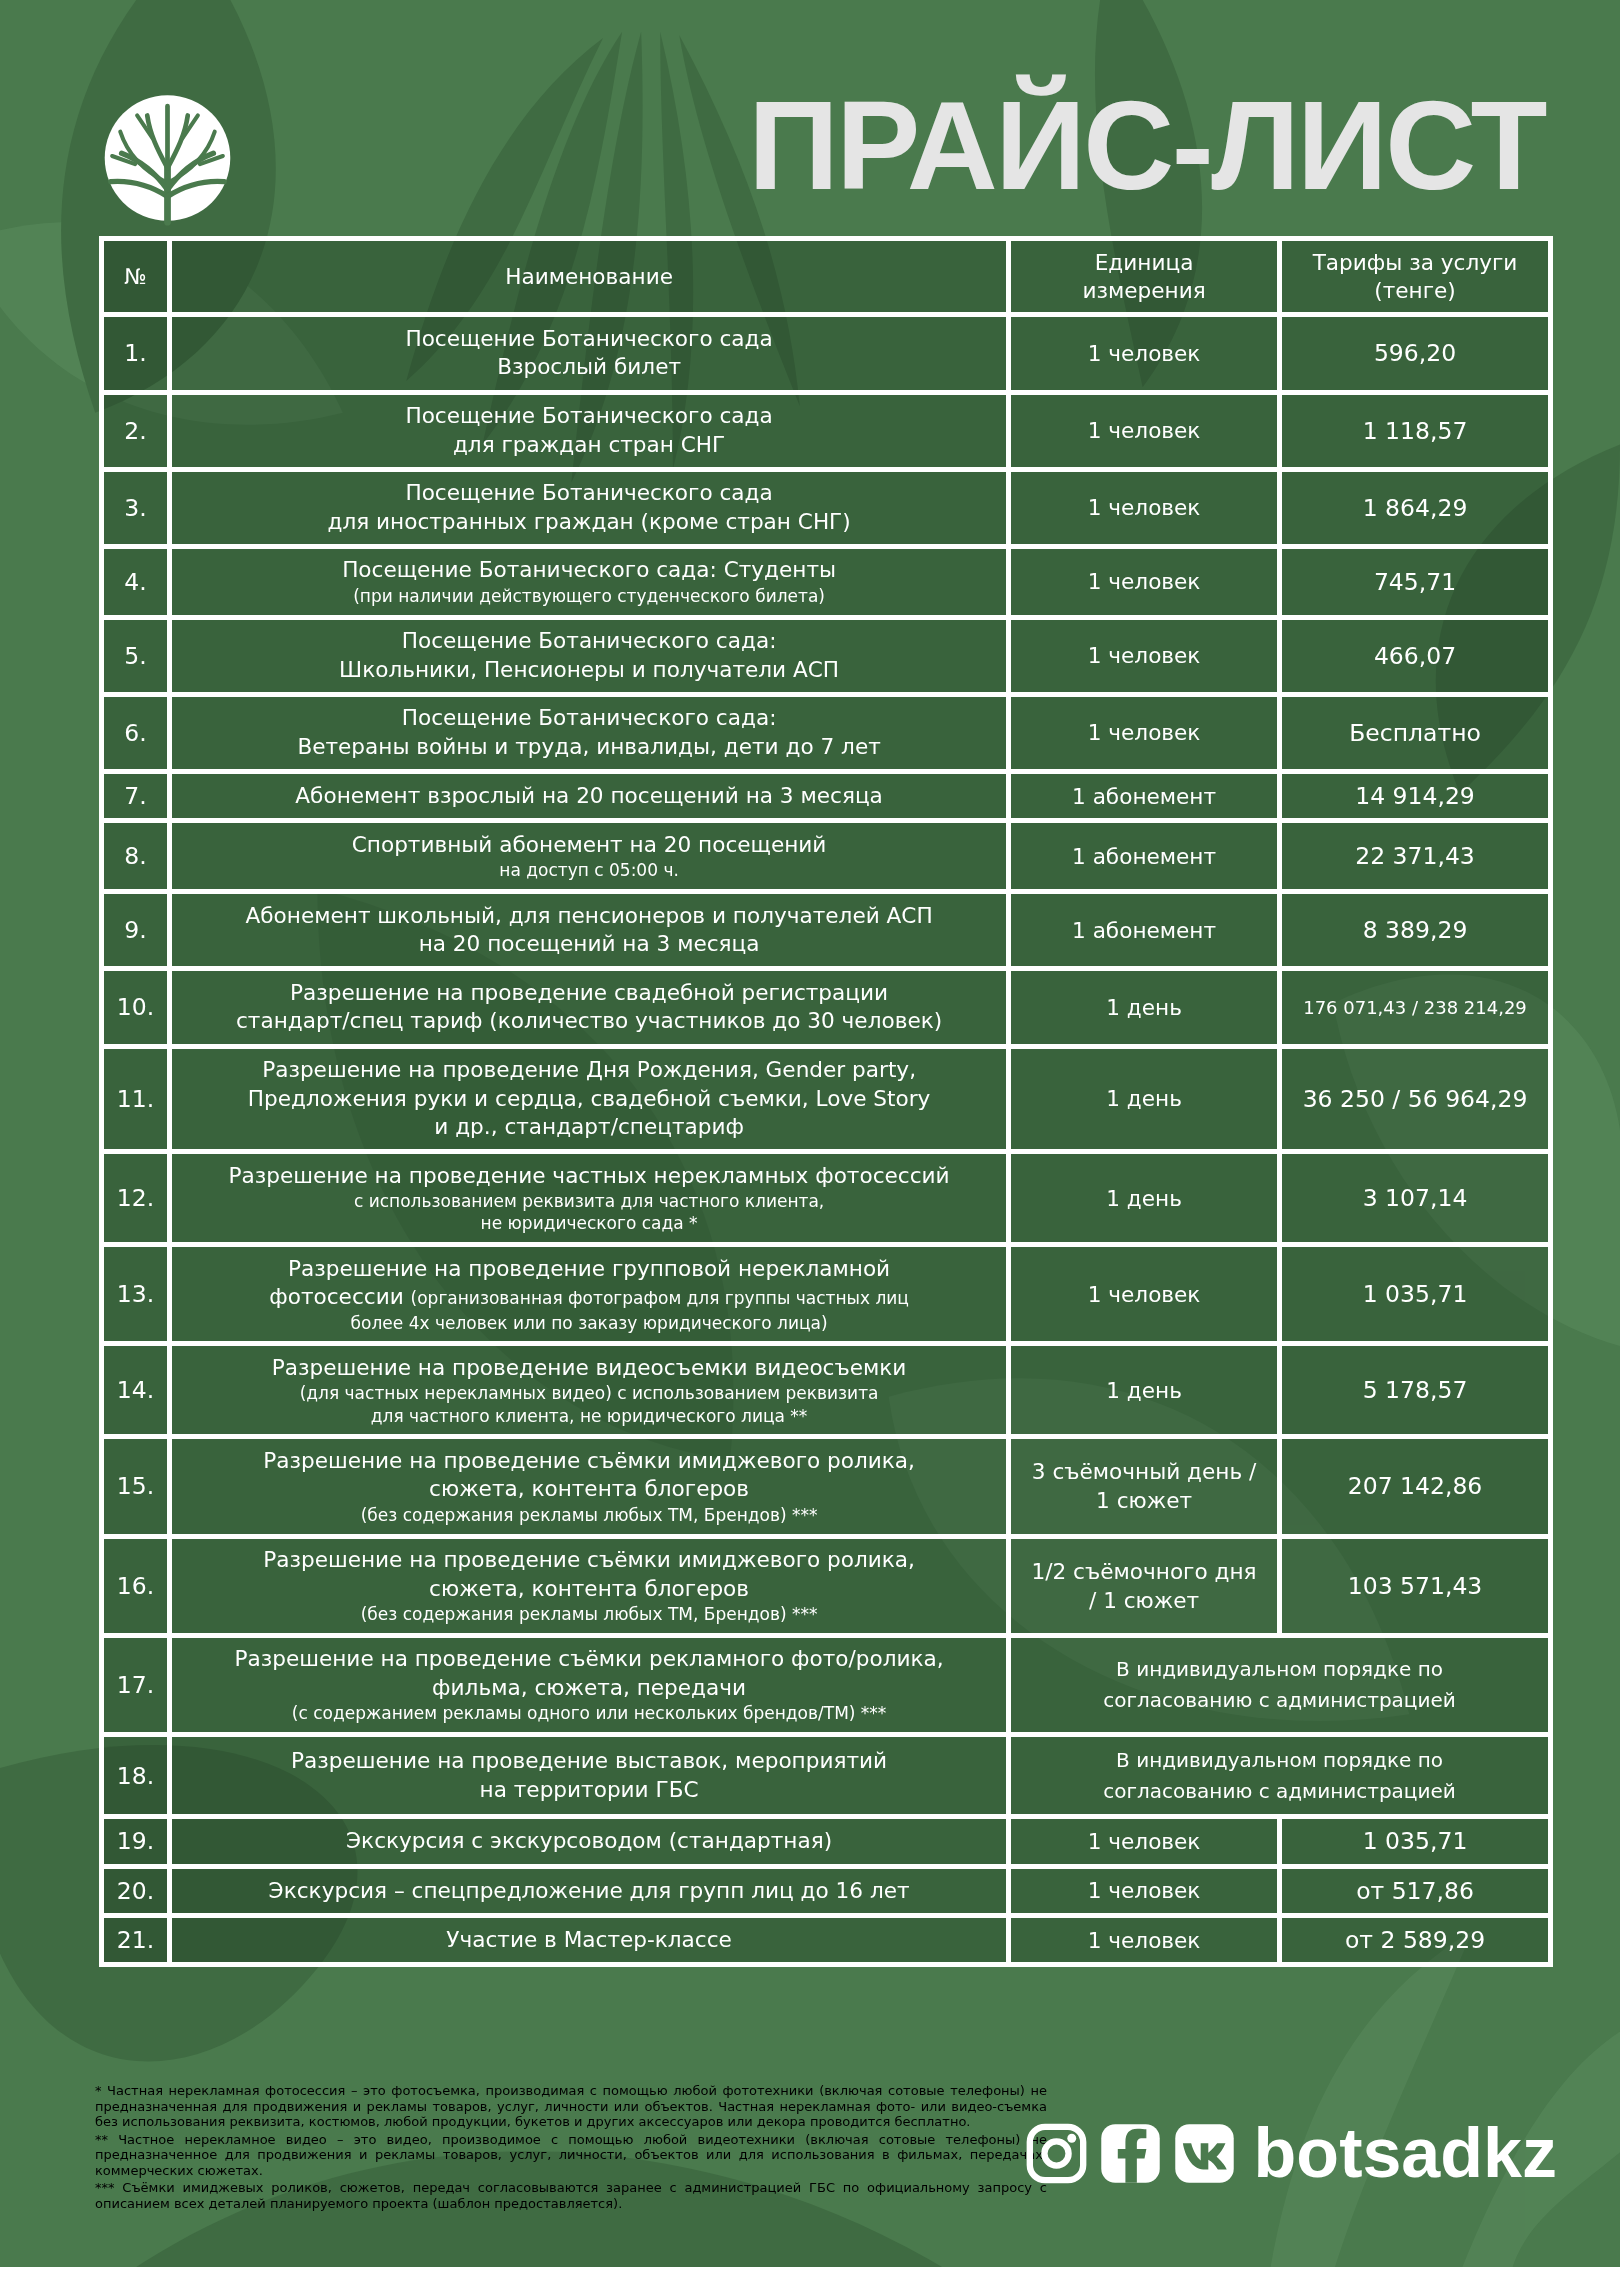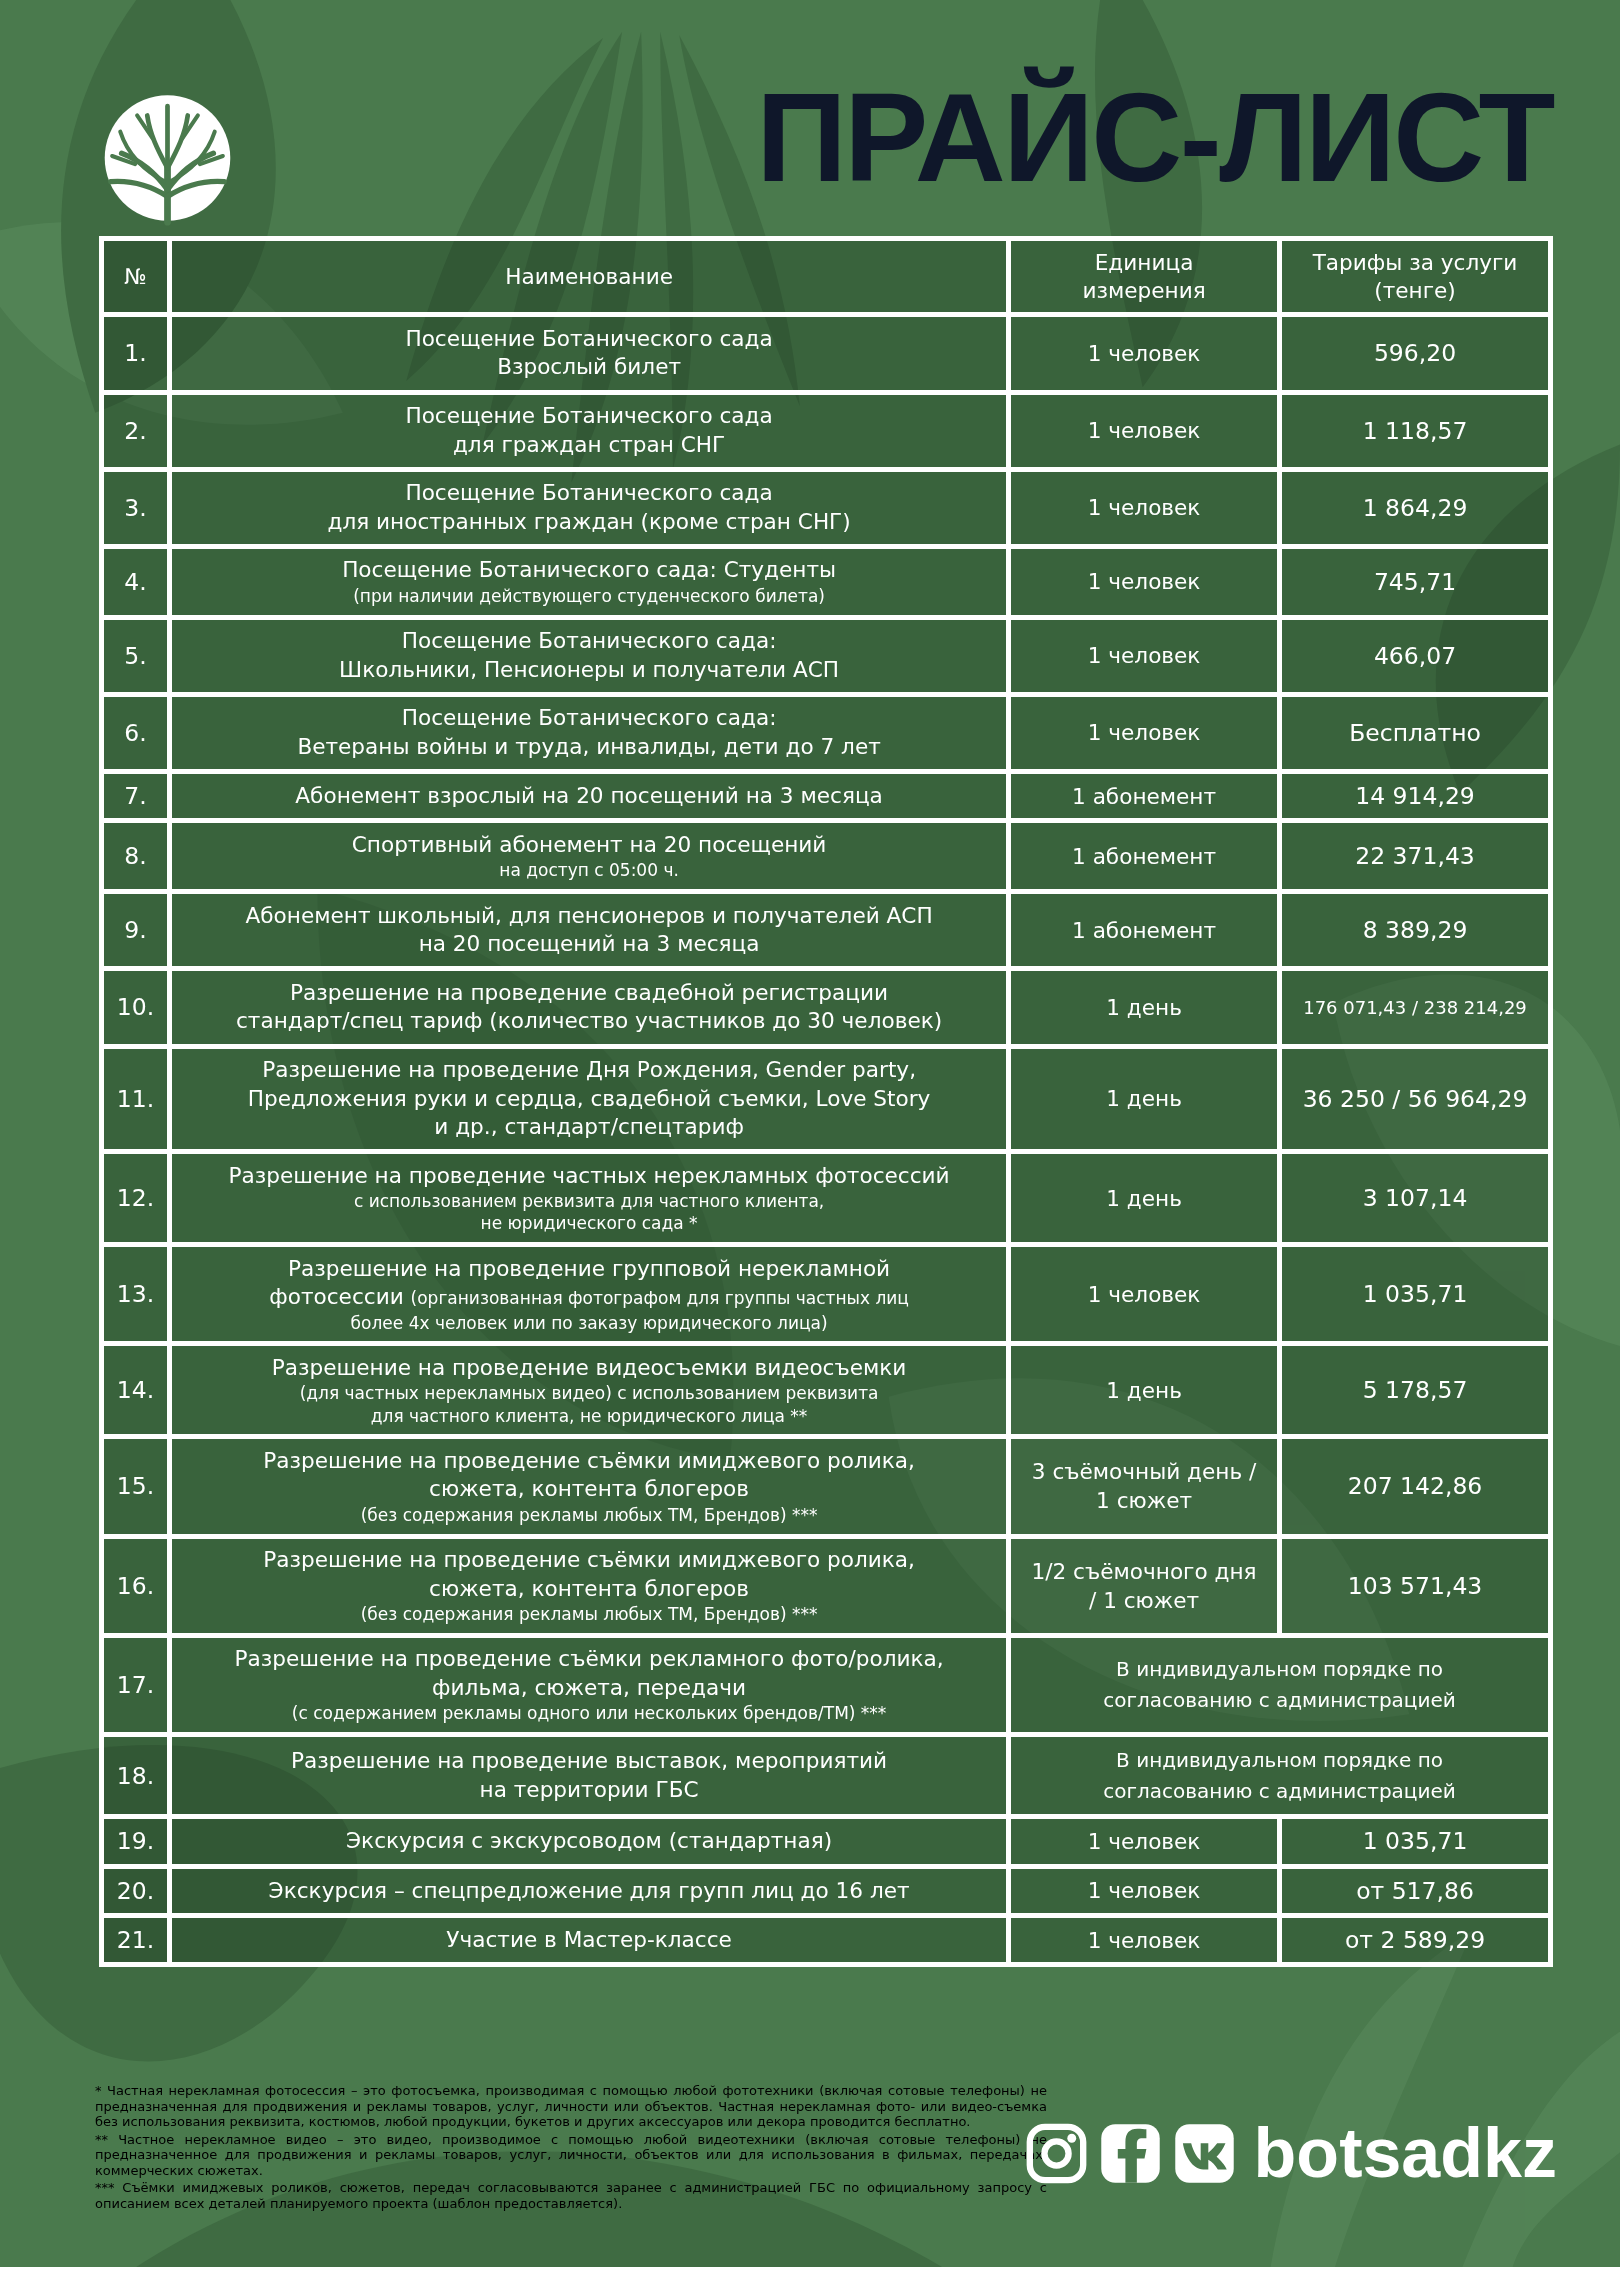--- a/index.html
+++ b/index.html
@@ -4,23 +4,23 @@
 <style>
   html,body{margin:0;padding:0;background:#2a2a2a;}
   .poster{
     position:relative;width:1620px;height:2273px;overflow:hidden;
     background:#4a7a4d;color:#fff;
     font-family:"DejaVu Sans",sans-serif;
   }
   .bg-leaves{position:absolute;inset:0;width:100%;height:100%;}
   .logo{position:absolute;left:100px;top:88px;width:135px;height:140px;}
   .title{
-    position:absolute;top:75px;right:67px;margin:0;
+    position:absolute;top:75px;right:67px;margin:8px;
     font-family:"Liberation Sans",sans-serif;font-weight:bold;
-    font-size:126px;line-height:1;letter-spacing:-2.5px;color:#0f172a;white-space:nowrap;
+    font-size:126px;line-height:1;letter-spacing:-2.5px;color:#e5e5e5;white-space:nowrap;
   }
   .table-wrap{position:absolute;left:99px;top:236px;width:1454px;}
   table.price{width:100%;border-collapse:collapse;table-layout:fixed;}
   table.price td,table.price th{
     border:5.7px solid #ffffff;
     background:rgba(19,46,22,0.30);
     text-align:center;vertical-align:middle;
     padding:7.6px 10.2px;color:#fff;font-weight:normal;
     overflow:hidden;
   }

